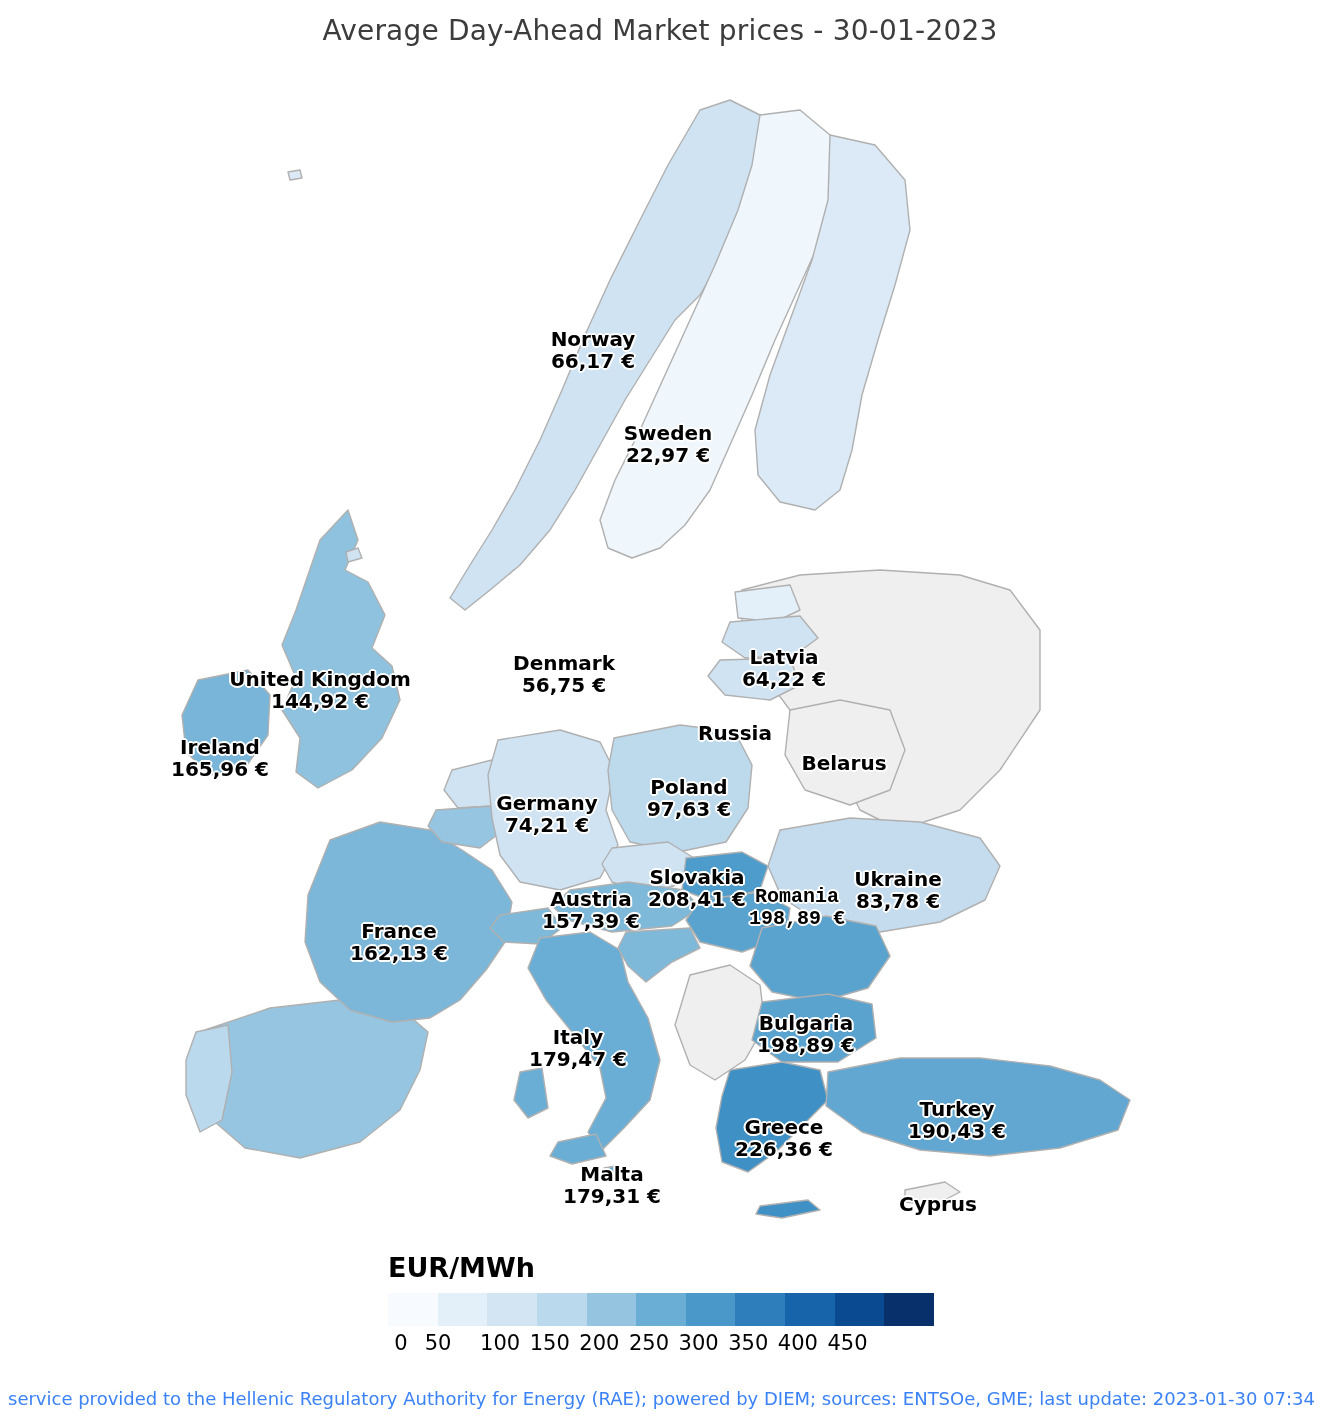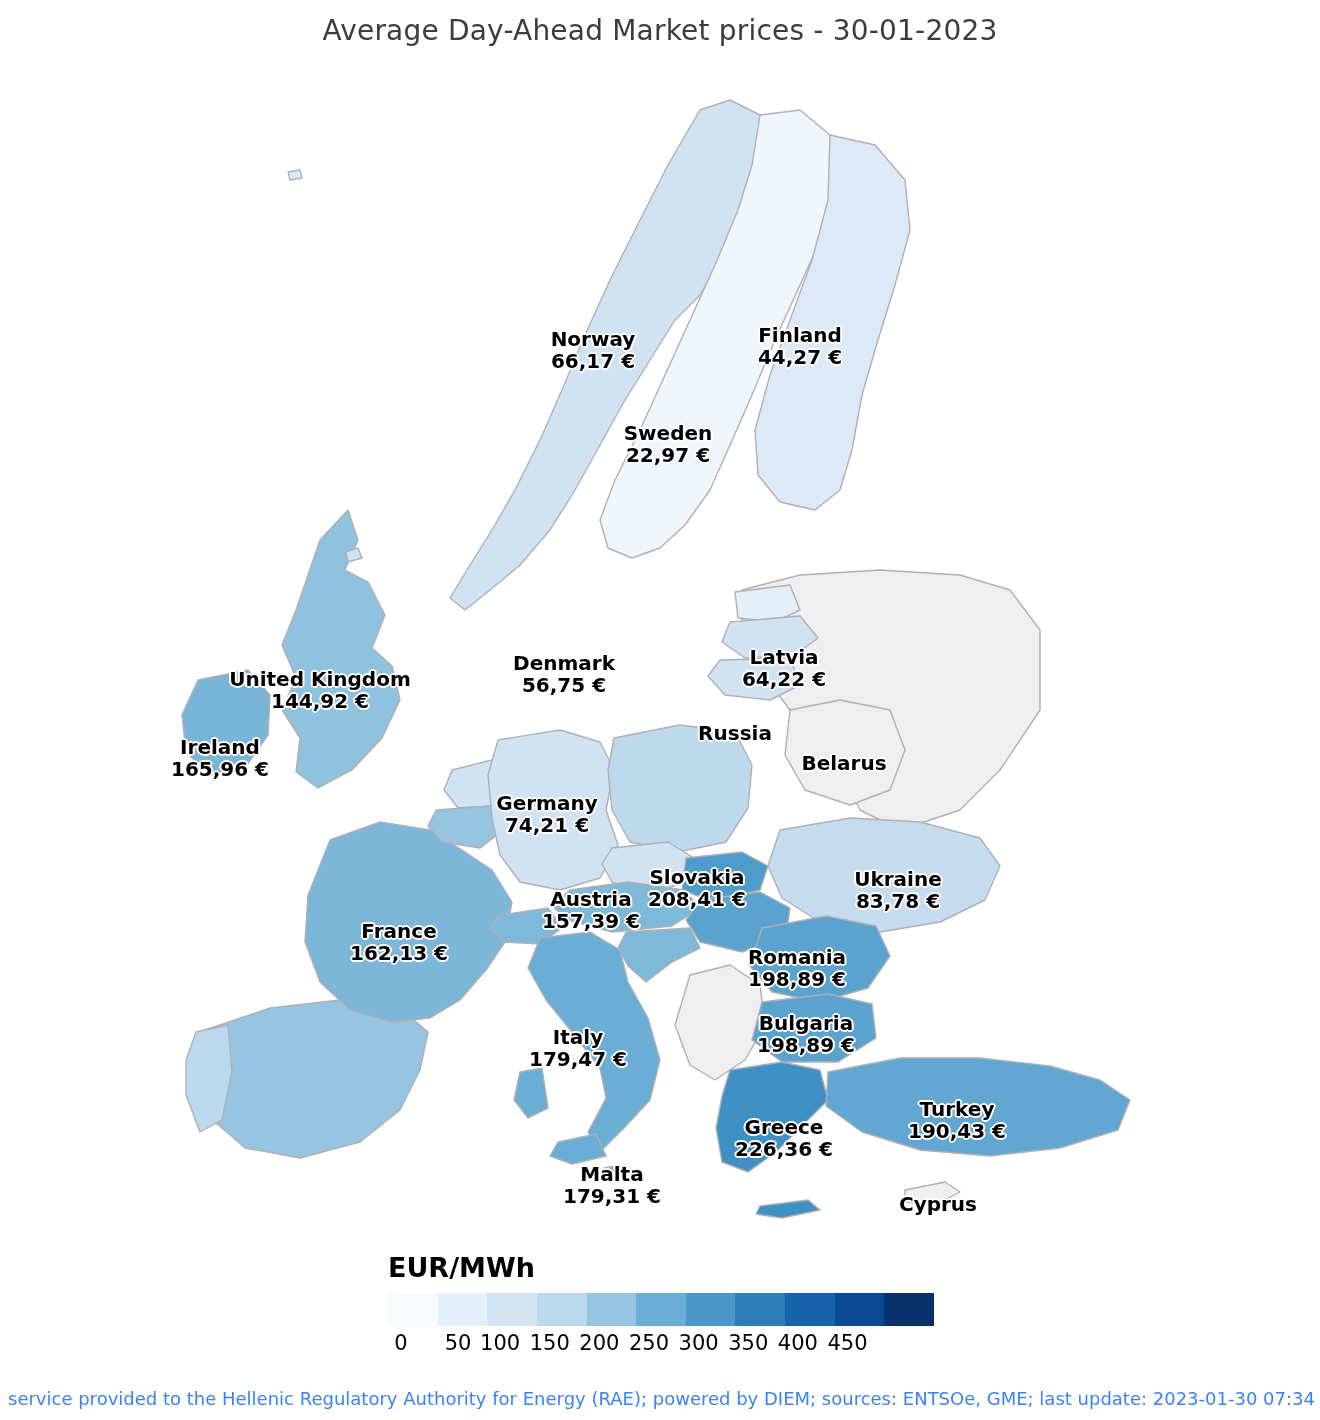--- a/index.html
+++ b/index.html
@@ -134,24 +134,20 @@
 
       <path fill="#dbeaf6" d="M288,102 L300,100 L302,108 L290,110 Z"></path>
       <path fill="#cfe3f3" d="M346,482 L358,478 L362,488 L348,492 Z"></path>
     </g>
   </svg>
 
   <div class="country-label" style="left:493px;top:258px;width:200px;">
     <span class="nm">Norway</span>
     <span class="vl">66,17 €</span>
   </div>
-  <div class="country-label" style="left:700px;top:254px;width:200px;">
-    <span class="nm">Finland</span>
-    <span class="vl">44,27 €</span>
-  </div>
   <div class="country-label" style="left:568px;top:352px;width:200px;">
     <span class="nm">Sweden</span>
     <span class="vl">22,97 €</span>
   </div>
   <div class="country-label" style="left:464px;top:582px;width:200px;">
     <span class="nm">Denmark</span>
     <span class="vl">56,75 €</span>
   </div>
   <div class="country-label" style="left:684px;top:576px;width:200px;">
     <span class="nm">Latvia</span>
@@ -168,37 +164,41 @@
     <span class="vl">144,92 €</span>
   </div>
   <div class="country-label" style="left:120px;top:666px;width:200px;">
     <span class="nm">Ireland</span>
     <span class="vl">165,96 €</span>
   </div>
   <div class="country-label" style="left:447px;top:722px;width:200px;">
     <span class="nm">Germany</span>
     <span class="vl">74,21 €</span>
   </div>
+  <div class="country-label" style="left:589px;top:706px;width:200px;">
+    <span class="nm">Poland</span>
+    <span class="vl">97,63 €</span>
+  </div>
   <div class="country-label" style="left:597px;top:796px;width:200px;">
     <span class="nm">Slovakia</span>
     <span class="vl">208,41 €</span>
   </div>
   <div class="country-label" style="left:798px;top:798px;width:200px;">
     <span class="nm">Ukraine</span>
     <span class="vl">83,78 €</span>
   </div>
   <div class="country-label" style="left:491px;top:818px;width:200px;">
     <span class="nm">Austria</span>
     <span class="vl">157,39 €</span>
   </div>
   <div class="country-label" style="left:299px;top:850px;width:200px;">
     <span class="nm">France</span>
     <span class="vl">162,13 €</span>
   </div>
-  <div class="country-label" style="left:697px;top:876px;width:200px;">
+  <div class="country-label" style="left:697px;top:816px;width:200px;font-family:Liberation Mono, monospace;">
     <span class="nm">Romania</span>
     <span class="vl">198,89 €</span>
   </div>
   <div class="country-label" style="left:706px;top:942px;width:200px;">
     <span class="nm">Bulgaria</span>
     <span class="vl">198,89 €</span>
   </div>
   <div class="country-label" style="left:478px;top:956px;width:200px;">
     <span class="nm">Italy</span>
     <span class="vl">179,47 €</span>
@@ -230,21 +230,21 @@
       <div style="background: rgb(148, 196, 223);"></div>
       <div style="background: rgb(106, 174, 214);"></div>
       <div style="background: rgb(74, 151, 201);"></div>
       <div style="background: rgb(46, 126, 188);"></div>
       <div style="background: rgb(24, 100, 170);"></div>
       <div style="background: rgb(10, 74, 144);"></div>
       <div style="background: rgb(8, 48, 107);"></div>
     </div>
   <div id="legend-ticks">
       <span style="left: 12.8182px;">0</span>
-      <span style="left: 70px;">50</span>
+      <span style="left: 50px;">50</span>
       <span style="left: 112.091px;">100</span>
       <span style="left: 161.727px;">150</span>
       <span style="left: 211.364px;">200</span>
       <span style="left: 261px;">250</span>
       <span style="left: 310.636px;">300</span>
       <span style="left: 360.273px;">350</span>
       <span style="left: 409.909px;">400</span>
       <span style="left: 459.545px;">450</span>
     </div>
 </div>

